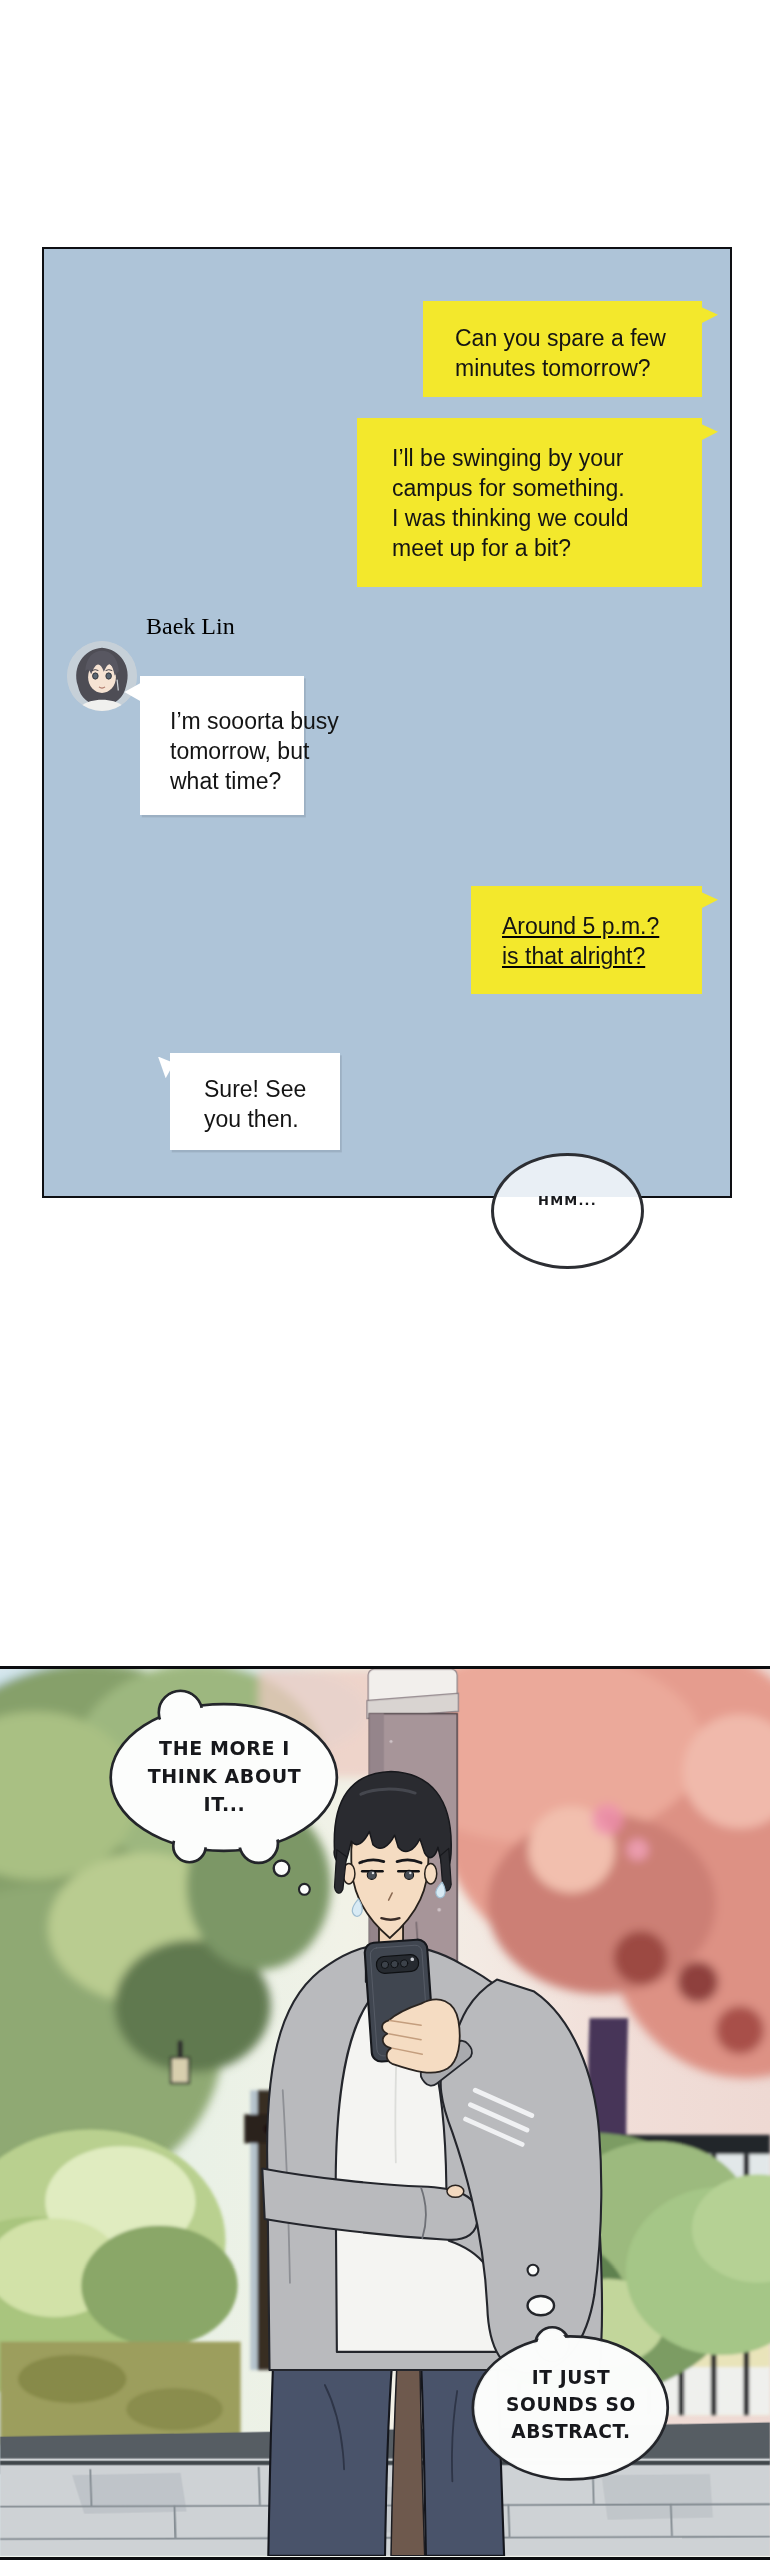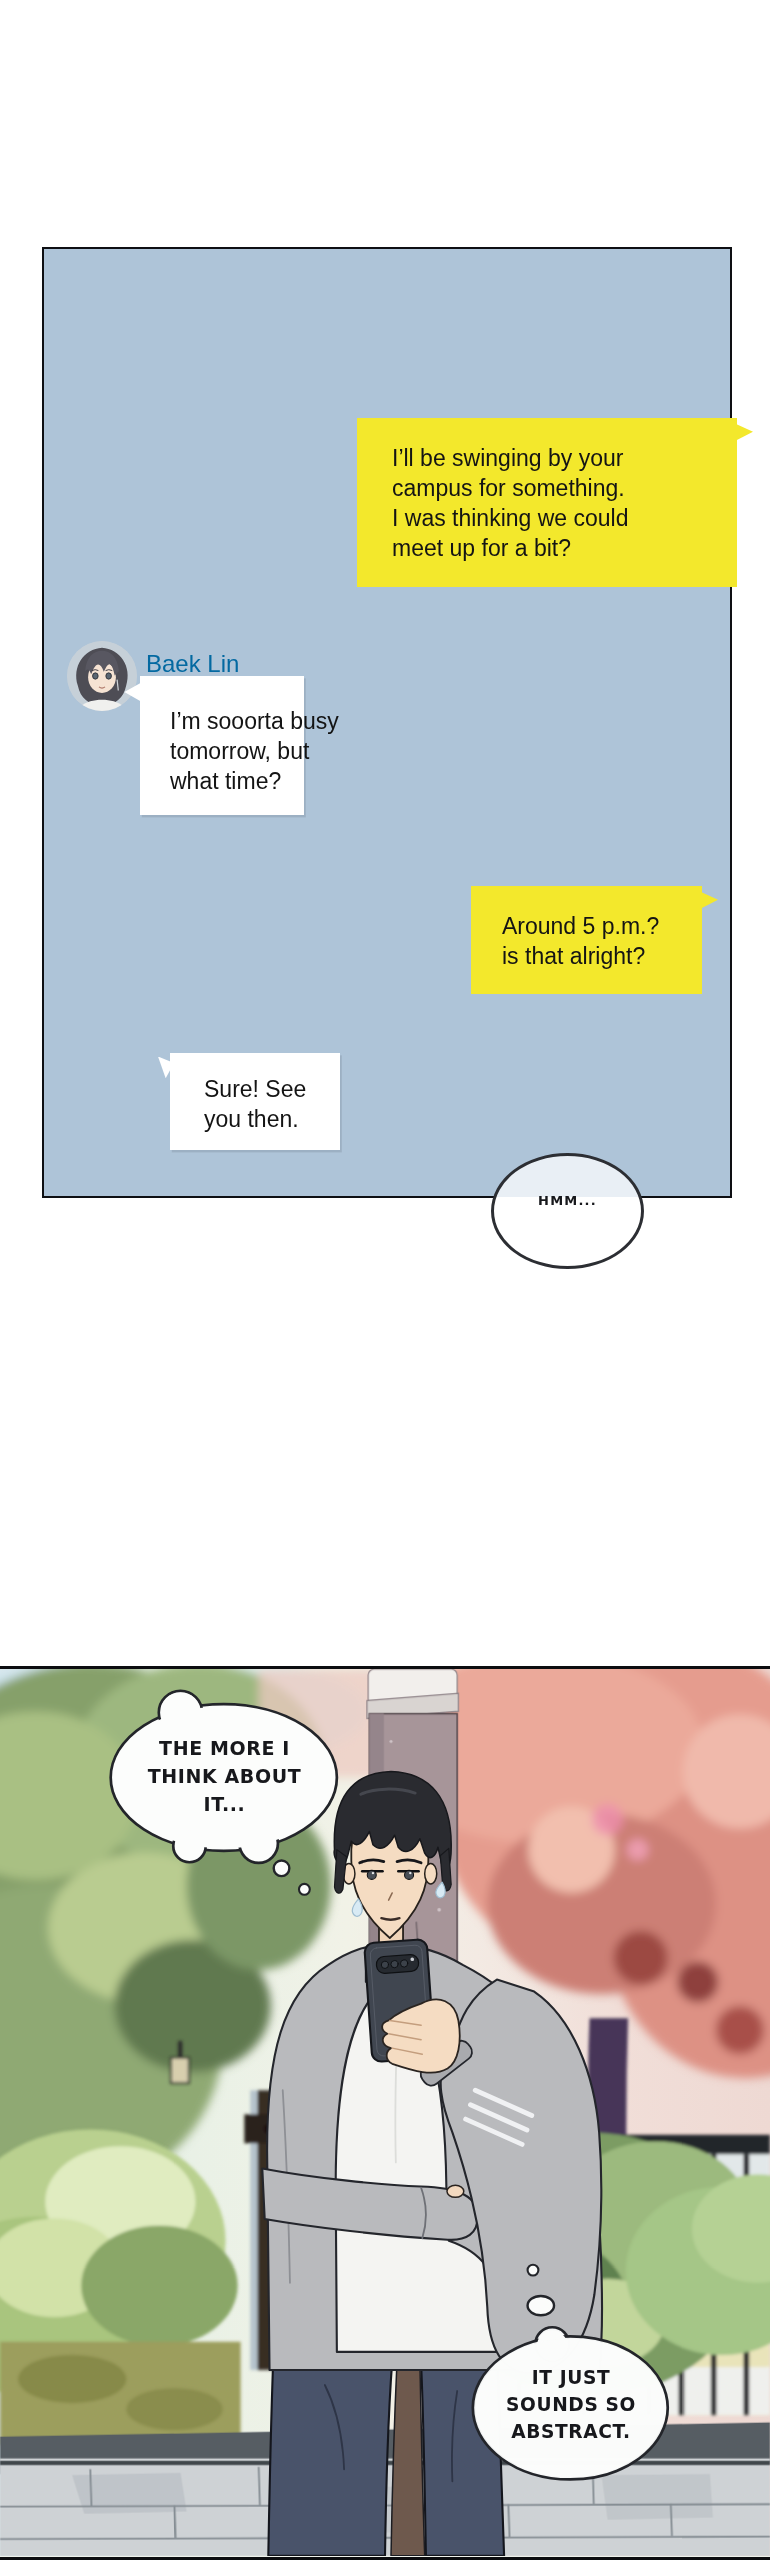--- a/index.html
+++ b/index.html
@@ -12,21 +12,21 @@
   .bubble .txt{white-space:pre;font-size:23px;line-height:30px;color:#141414;letter-spacing:0;}
   .bubble.sender{background:#f3e82c;}
   .bubble.receiver{background:#ffffff;box-shadow:1.8px 2.4px 0 rgba(115,130,145,.30);}
   .tail{position:absolute;}
   .tail.right{right:-16px;top:5.4px;width:18px;height:26.5px;background:#f3e82c;
               clip-path:polygon(0 0,100% 32%,0 66%);}
   .tail.left{left:-15.6px;top:6.6px;width:17px;height:28px;background:#ffffff;
              clip-path:polygon(100% 0,0 34%,100% 68%);}
   .tail.topleft{left:-12px;top:3.6px;width:16px;height:21.7px;background:#ffffff;
                 clip-path:polygon(0 0,100% 30%,48% 100%);}
-  .contact-row-name{position:absolute;left:146px;top:651px;font-size:24px;line-height:26.5px;color:#0369a1;}
+  .contact-row-name{position:absolute;left:146px;top:613px;font-size:24px;line-height:26.5px;color:#000000;font-family:Liberation Serif, serif;}
   .avatar{position:absolute;left:67px;top:641px;width:70px;height:70px;border-radius:50%;
           overflow:hidden;background:#c5cfd8;}
   .hmm-bubble{position:absolute;left:491px;top:1153px;width:153px;height:116px;border-radius:50%;
               box-sizing:border-box;border:3px solid #2c2e33;
               background:linear-gradient(180deg,#e9eff5 0%,#e9eff5 37%,#ffffff 37%);
               display:flex;align-items:center;justify-content:center;z-index:5;}
   .hmm-bubble .txt{font-family:"DejaVu Sans", sans-serif;font-weight:bold;font-size:13px;
                    letter-spacing:1.2px;color:#17181c;padding-bottom:20.5px;}
   
   .scene{position:absolute;left:0;top:1666px;width:770px;height:894px;box-sizing:border-box;
@@ -37,22 +37,27 @@
   .thought-text{left:128px;top:1734px;width:193px;font-size:19px;line-height:28px;letter-spacing:0.6px;}
   .speech-text{left:481px;top:2364px;width:180px;font-size:18.6px;line-height:27px;letter-spacing:0.6px;}
 </style>
 </head>
 <body>
 
 <div id="stage">
 
   <div class="chat-panel"></div>
 
-
-  <div class="bubble sender" style="left:357px;top:418px;width:380px;height:169px;padding:25px 0 0 35px;">
+  <div class="bubble sender" style="left:423px;top:301px;width:279px;height:96px;padding:21.7px 0 0 32px;">
+    <div class="tail right"></div>
+    <div class="txt">Can you spare a few
+minutes tomorrow?</div>
+  </div>
+
+  <div class="bubble sender" style="left:357px;top:418px;width:345px;height:169px;padding:25px 0 0 35px;">
     <div class="tail right"></div>
     <div class="txt">I’ll be swinging by your
 campus for something.
 I was thinking we could
 meet up for a bit?</div>
   </div>
 
   <div class="avatar">
     <svg width="70" height="70" viewBox="0 0 116 116">
       <circle cx="58" cy="58" r="58" fill="#c6d0d8"></circle>
@@ -70,21 +75,21 @@
   </div>
   <div class="contact-row-name">Baek Lin</div>
 
   <div class="bubble receiver" style="left:140px;top:676px;width:164px;height:139px;padding:30px 0 0 30px;">
     <div class="tail left"></div>
     <div class="txt">I’m sooorta busy
 tomorrow, but
 what time?</div>
   </div>
 
-  <div class="bubble sender" style="left:471px;top:886px;width:231px;height:108px;padding:25px 0 0 31px;">
+  <div class="bubble sender" style="left:471px;top:886px;width:231px;height:108px;padding:25px 0 0 31px;text-decoration:underline;">
     <div class="tail right"></div>
     <div class="txt">Around 5 p.m.?
 is that alright?</div>
   </div>
 
   <div class="bubble receiver" style="left:146px;top:1053px;width:170px;height:97px;padding:20.5px 0 0 34px;margin-left:24px;">
     <div class="tail topleft"></div>
     <div class="txt">Sure! See
 you then.</div>
   </div>

